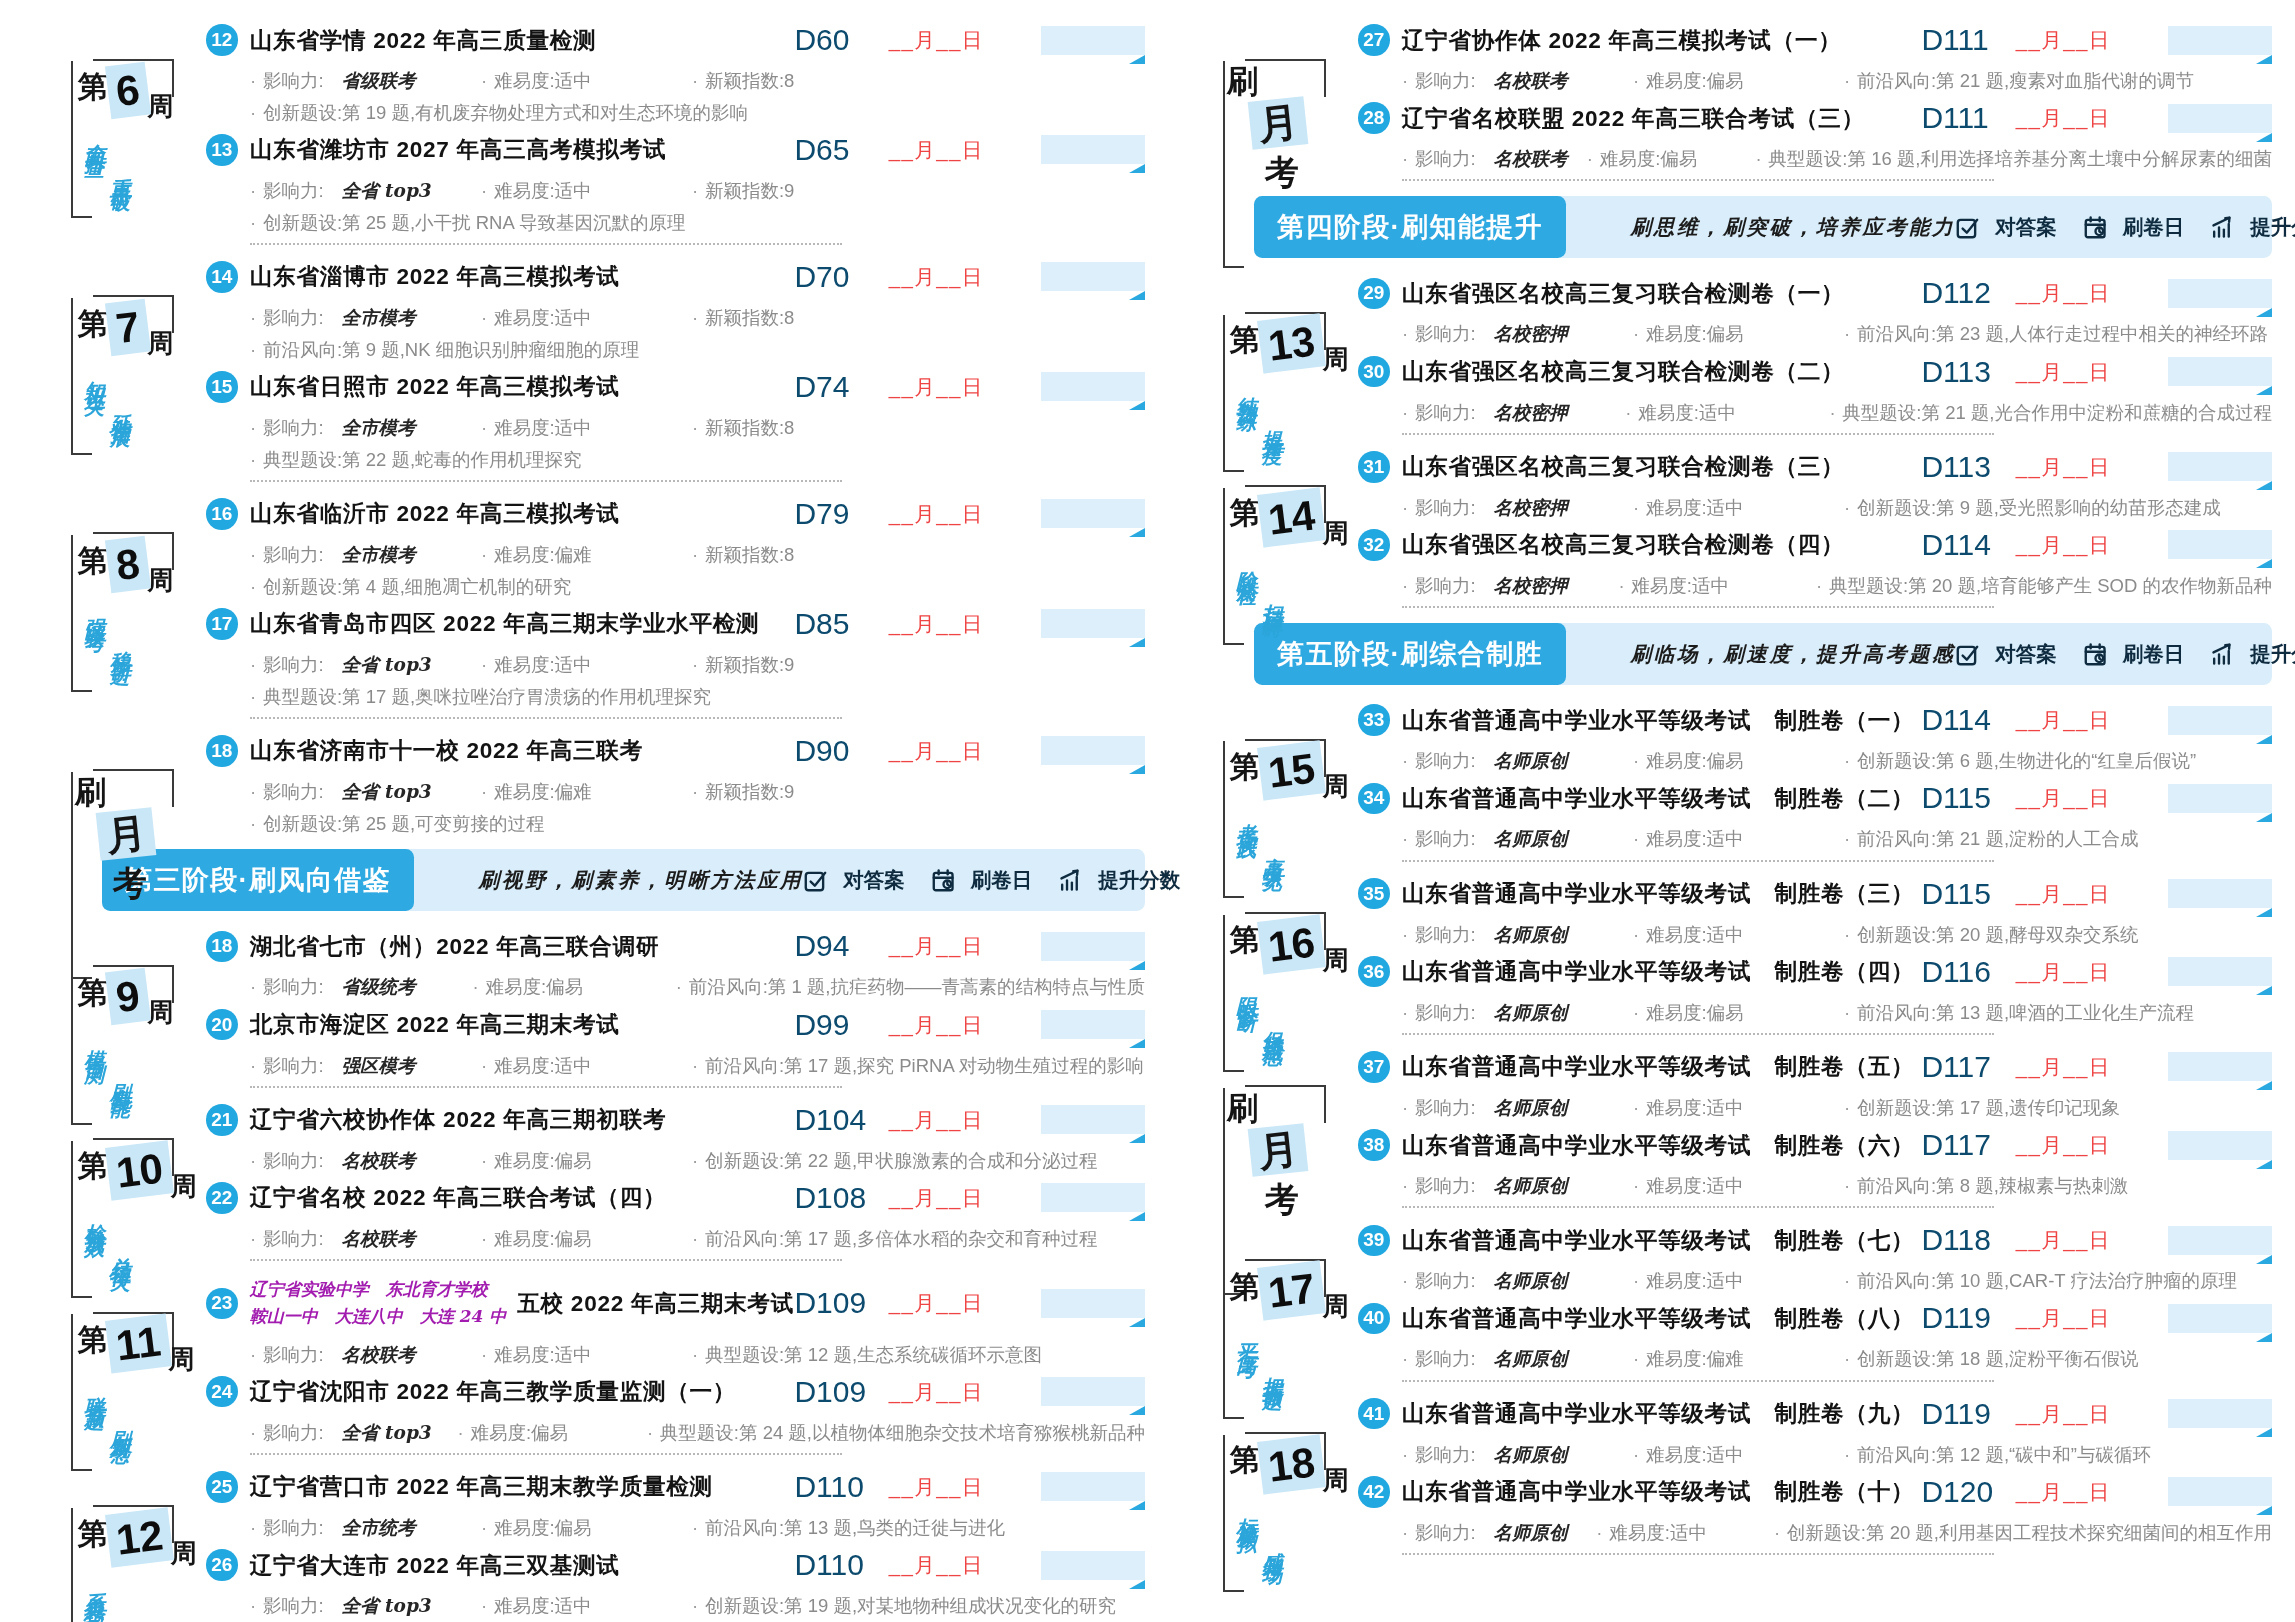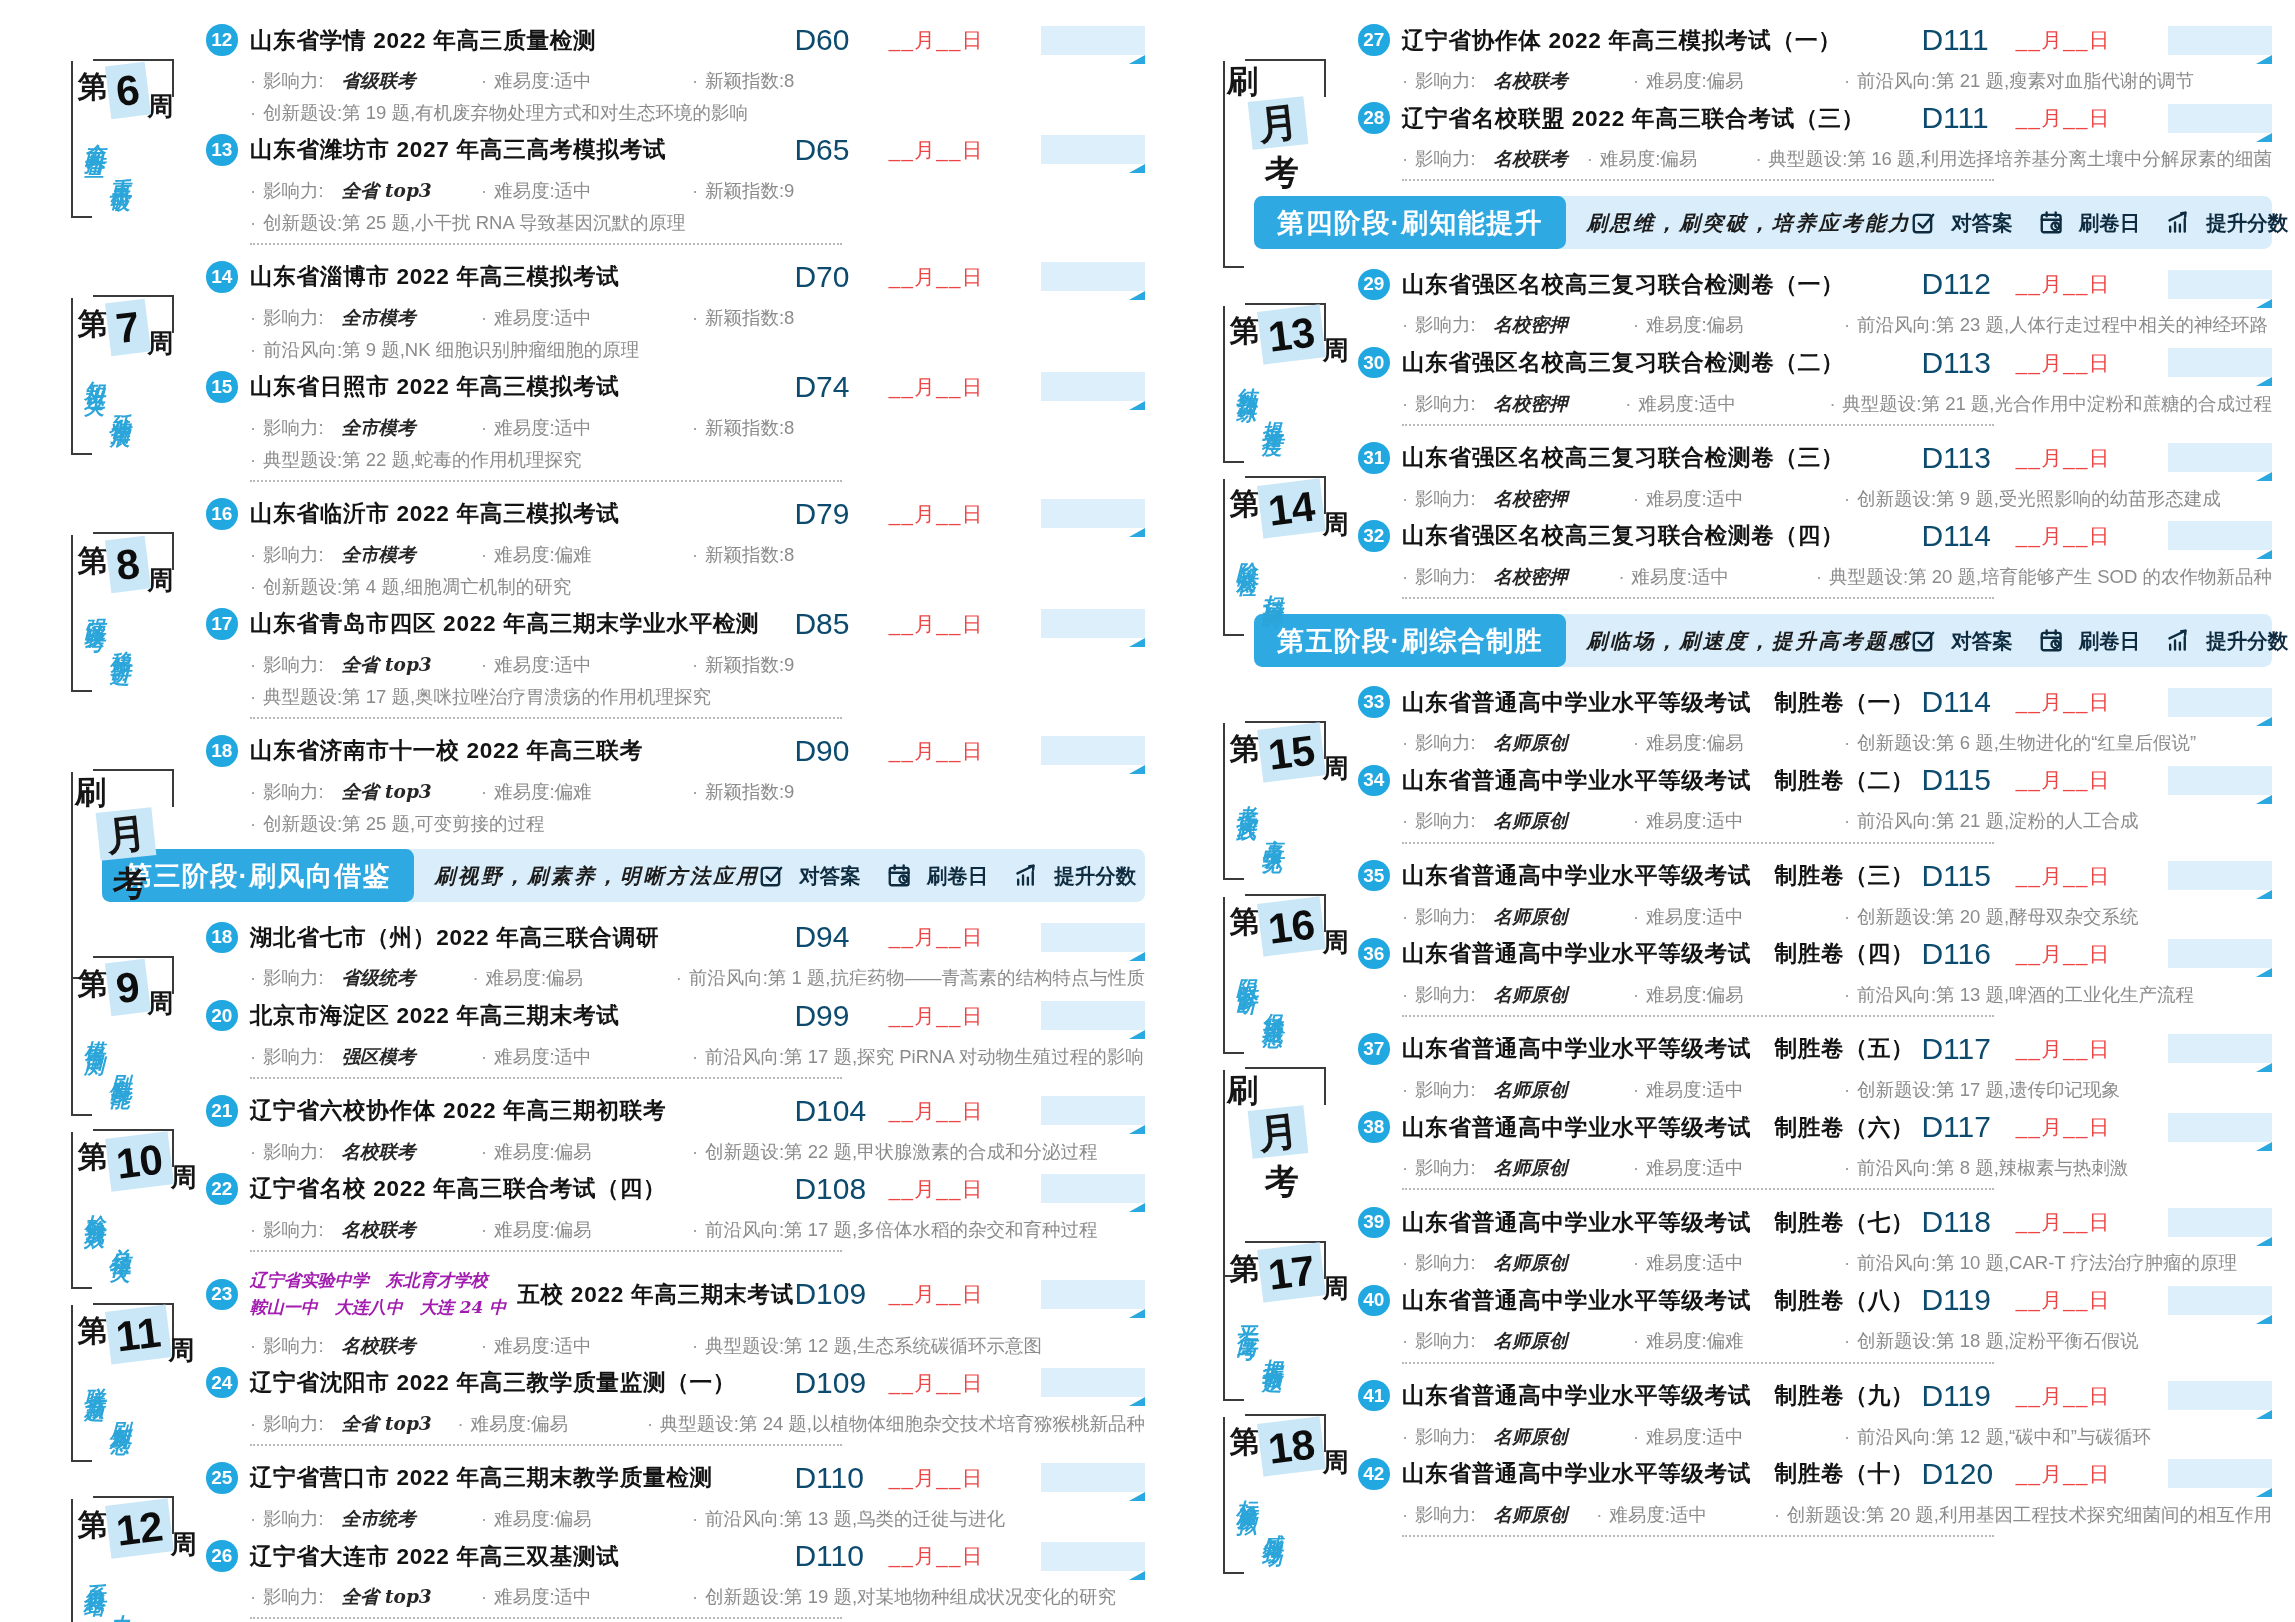--- a/index.html
+++ b/index.html
@@ -2,23 +2,23 @@
 <html style="font-size:11px"><head>
 <meta charset="utf-8">
 <style>
   html,body{margin:0;padding:0;background:#ffffff;}
   body{width:2295px;height:1622px;overflow:hidden;font-family:"Liberation Sans",sans-serif;color:#151515;position:relative;}
   .col{position:absolute;top:23px;}
   .col-left{left:42px;width:1103px;}
   .col-right{left:1194px;width:1078px;}
 
   
-  .stage{display:flex;align-items:stretch;height:53px;margin:13.7px 0 18px 60px;background:#d9eefa;border-radius:8.2px;}
+  .stage{display:flex;align-items:stretch;height:62px;margin:13.7px 0 18px 60px;background:#d9eefa;border-radius:8.2px;}
   .stage-title{background:#2fa9e2;color:#fff;font-size:27px;font-weight:bold;letter-spacing:1.4px;display:flex;align-items:center;padding:0 23px;border-radius:8.2px;white-space:nowrap;}
-  .stage-band{flex:1;display:flex;align-items:center;min-width:0;}
+  .stage-band{flex:1;display:flex;align-items:center;min-width:0;padding-left:44px;}
   .stage-sub{margin-left:20.5px;font-family:"DejaVu Serif",serif;font-style:italic;font-weight:bold;font-size:20.5px;color:#1c1c1c;letter-spacing:2.7px;white-space:nowrap;}
   .stage-tools{margin-left:auto;margin-right:18px;display:flex;align-items:center;gap:26px;color:#0f2b40;font-size:20.5px;font-weight:bold;white-space:nowrap;}
   .tool{display:flex;align-items:center;gap:15px;}
   .tool svg{width:25px;height:25px;stroke:#0f2b40;fill:none;stroke-width:3.4;stroke-linecap:round;stroke-linejoin:round;}
 
   
   .group{position:relative;padding-left:164px;margin-bottom:1.4px;}
   .marker{position:absolute;left:2.7px;top:41px;width:156px;}
   .marker::before{content:"";position:absolute;right:27px;top:-5.5px;width:79px;height:36px;border-top:2.1px solid #3a3a3a;border-right:2.1px solid #3a3a3a;}
   .marker::after{content:"";position:absolute;left:26px;top:-2.7px;height:155px;width:19px;border-left:2.1px solid #3a3a3a;border-bottom:2.1px solid #3a3a3a;}

